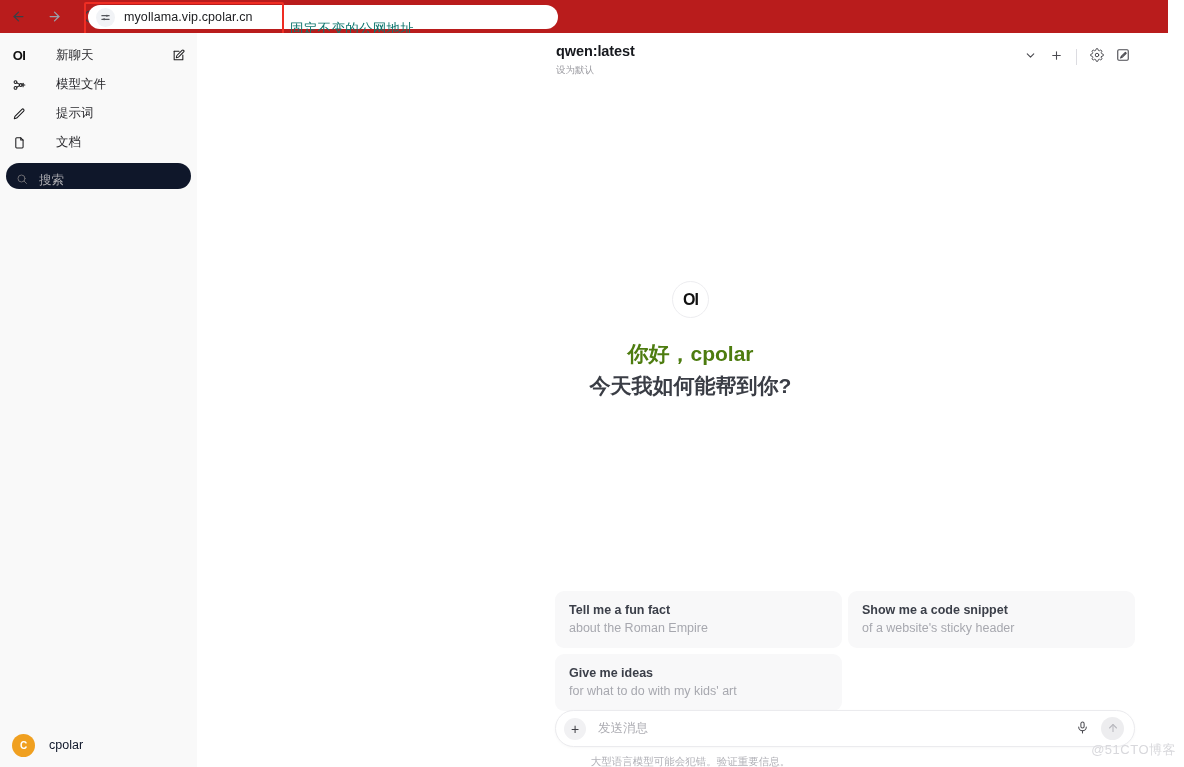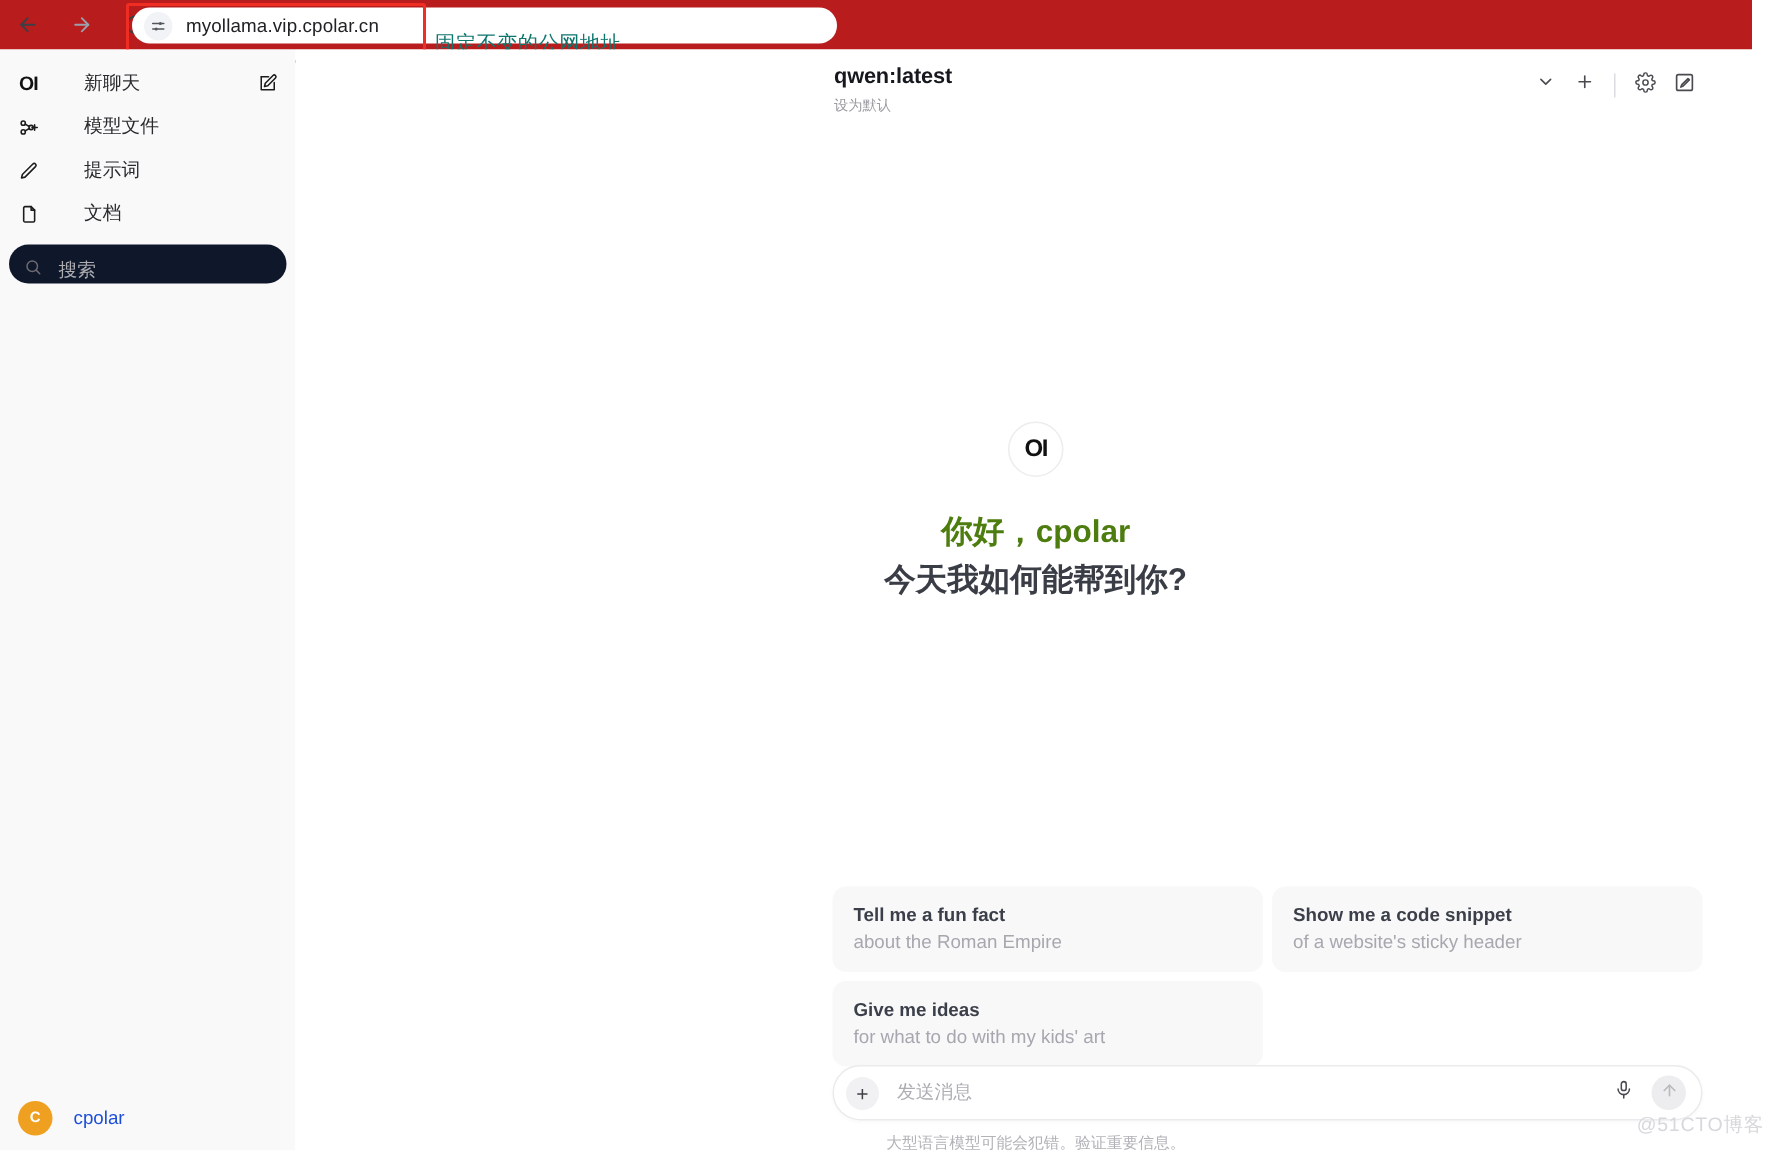--- a/index.html
+++ b/index.html
@@ -105,21 +105,21 @@
   .user-row {
     display: flex; align-items: center; height: 44px; padding: 0 12px;
     cursor: pointer;
   }
   .avatar {
     width: 23px; height: 23px; border-radius: 50%;
     background: #f0a020; color: #ffffff;
     display: flex; align-items: center; justify-content: center;
     font-size: 10px; font-weight: 600;
   }
-  .user-name { margin-left: 14px; font-size: 12.5px; color: #1d4ed8; }
+  .user-name { margin-left: 14px; font-size: 12.5px; color: #0f172a; }
 
   
   .resize-handle {
     position: absolute; left: 207px; top: 393px;
     width: 4px; height: 18px; border-radius: 2px;
     background: #9a9a9e;
   }
 
   
   .main {

